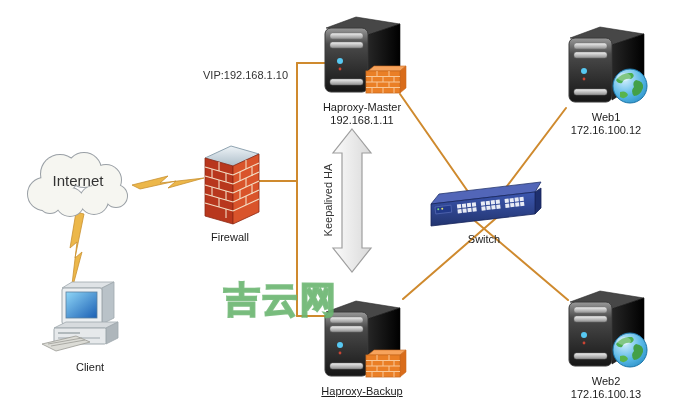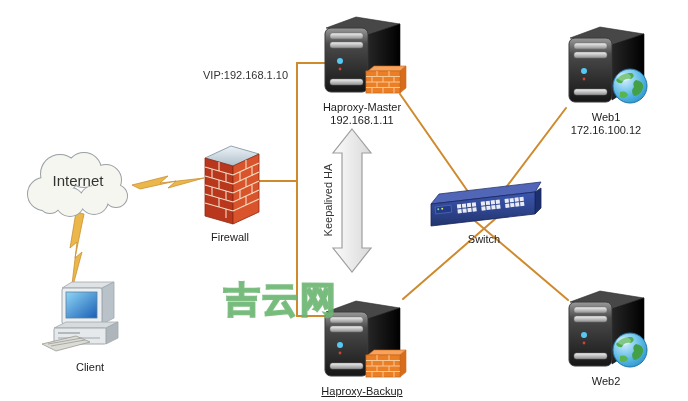--- a/index.html
+++ b/index.html
@@ -273,17 +273,18 @@
     <div class="lbl">Web1</div>
     <div class="lbl">172.16.100.12</div>
   </div>
 
   <div class="node" style="left:552px;top:286px;width:108px;text-align:center;">
     <svg width="92" height="86">
       <use href="#sym-server" xlink:href="#sym-server" width="92" height="86"></use>
       <use href="#sym-globe" xlink:href="#sym-globe" x="50" y="44" width="40" height="40"></use>
     </svg>
     <div class="lbl">Web2</div>
+    <div class="lbl">172.16.100.13</div>
   </div>
 
   <div class="watermark">吉云网</div>
 
 </div>
 
 </body></html>

